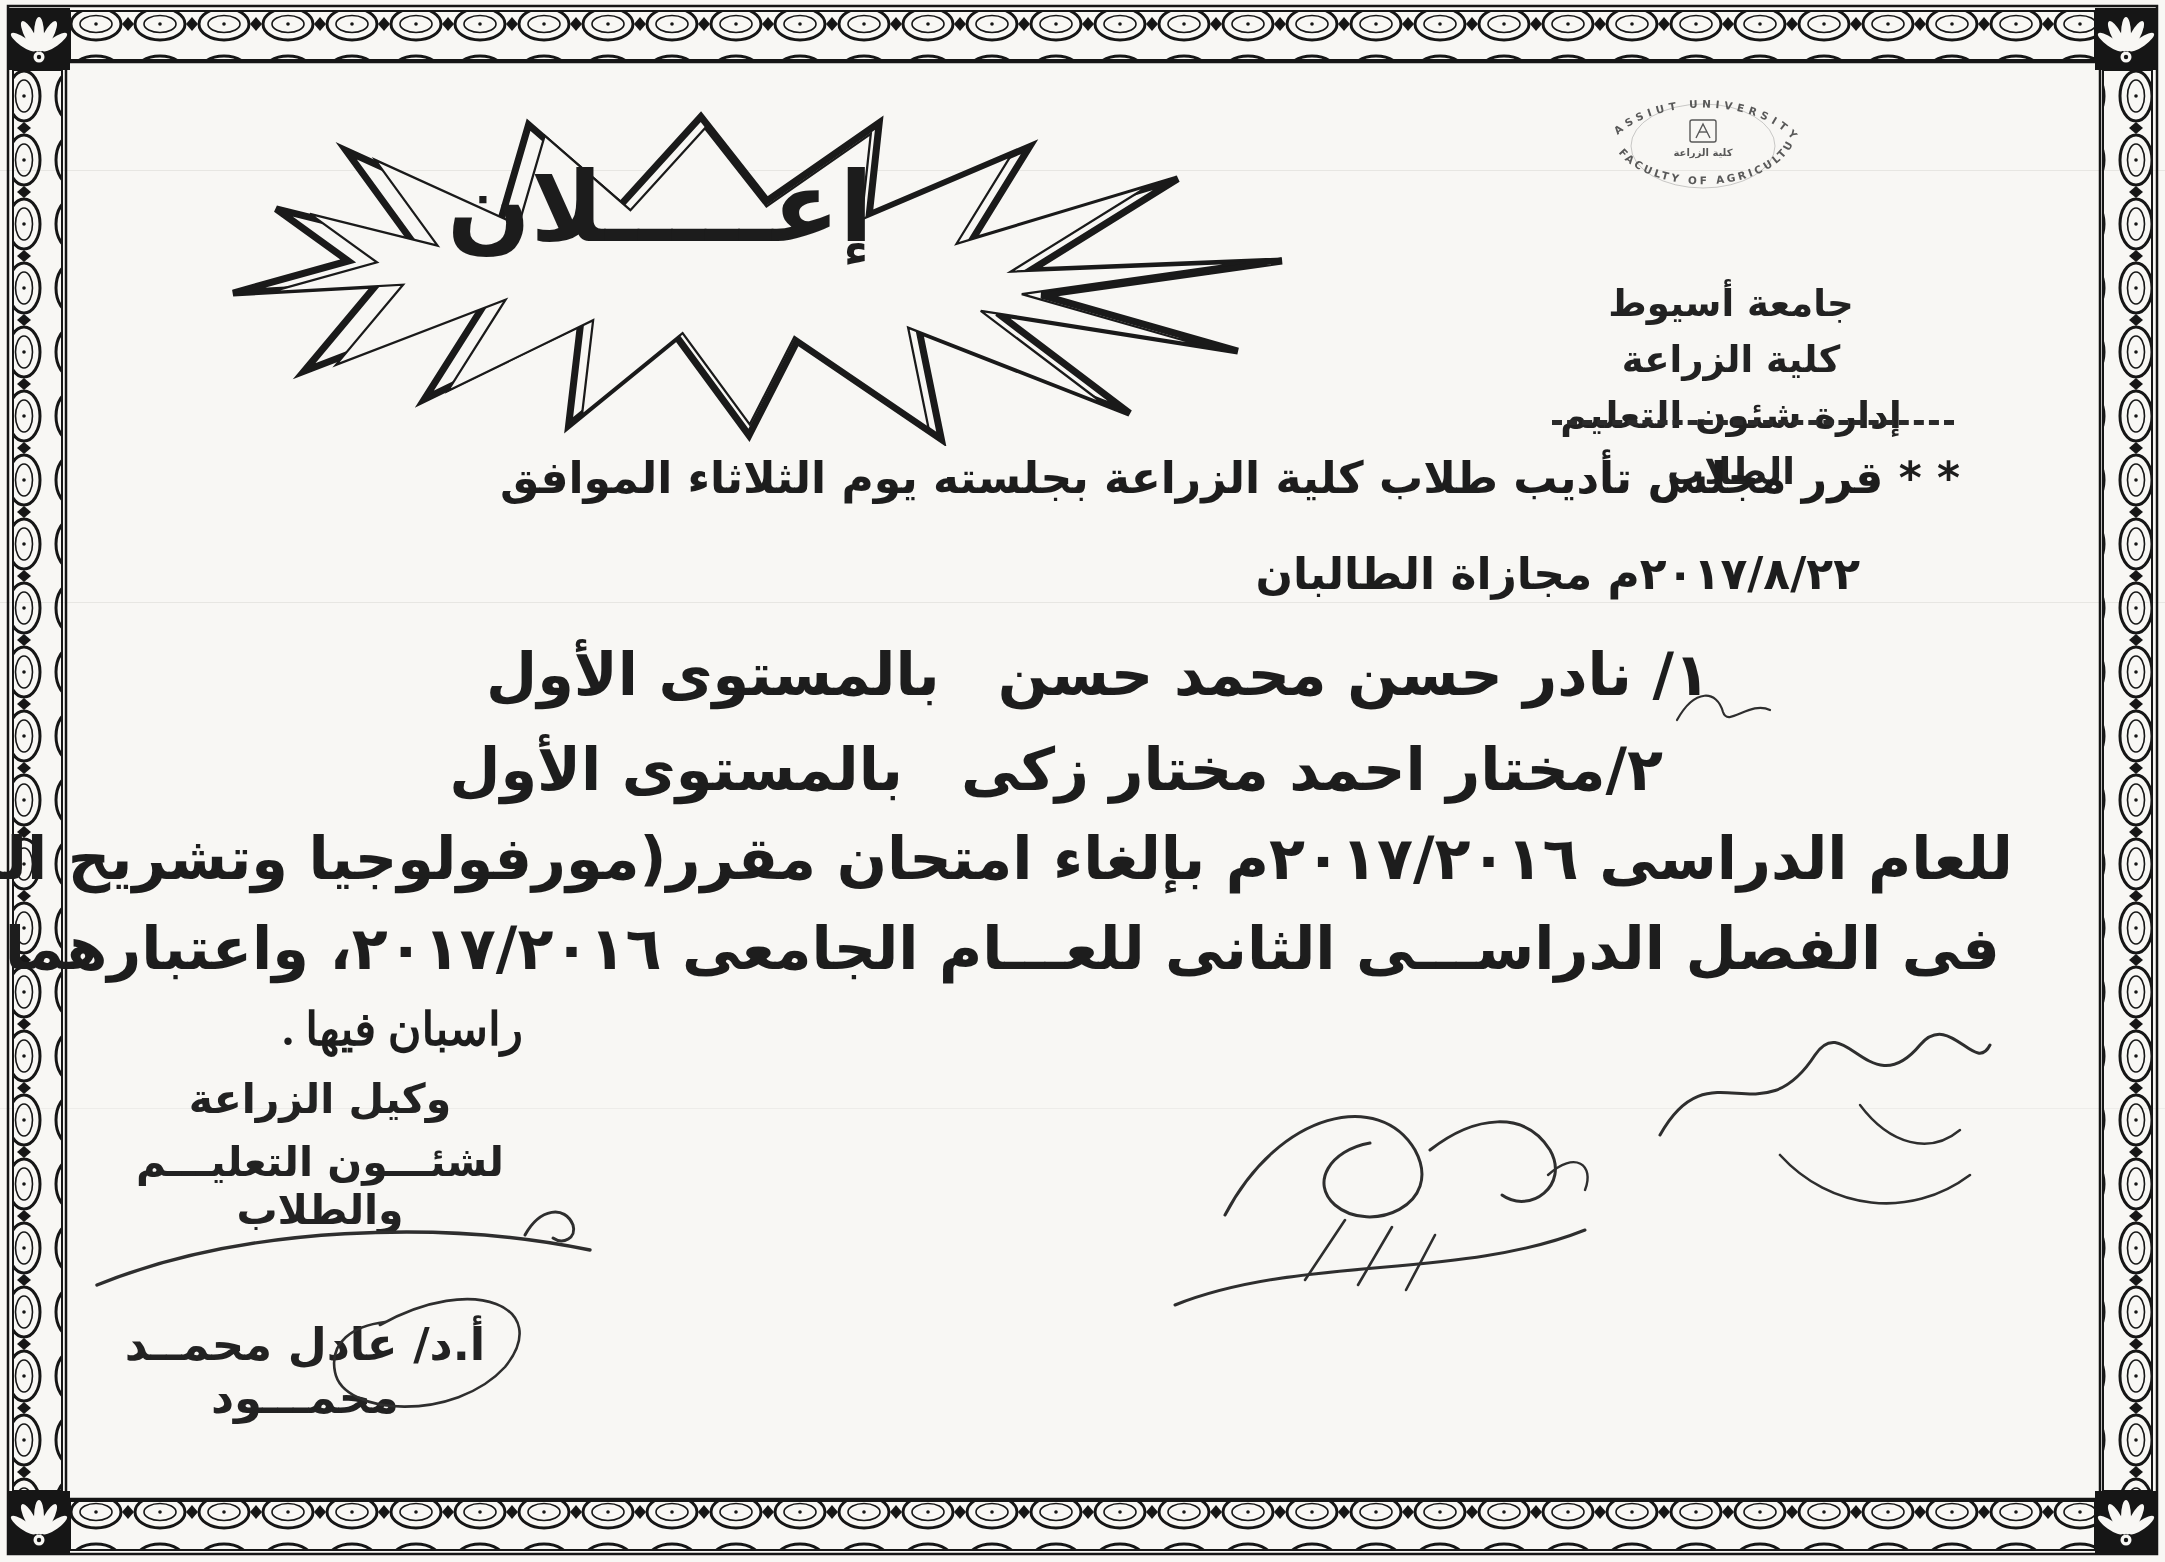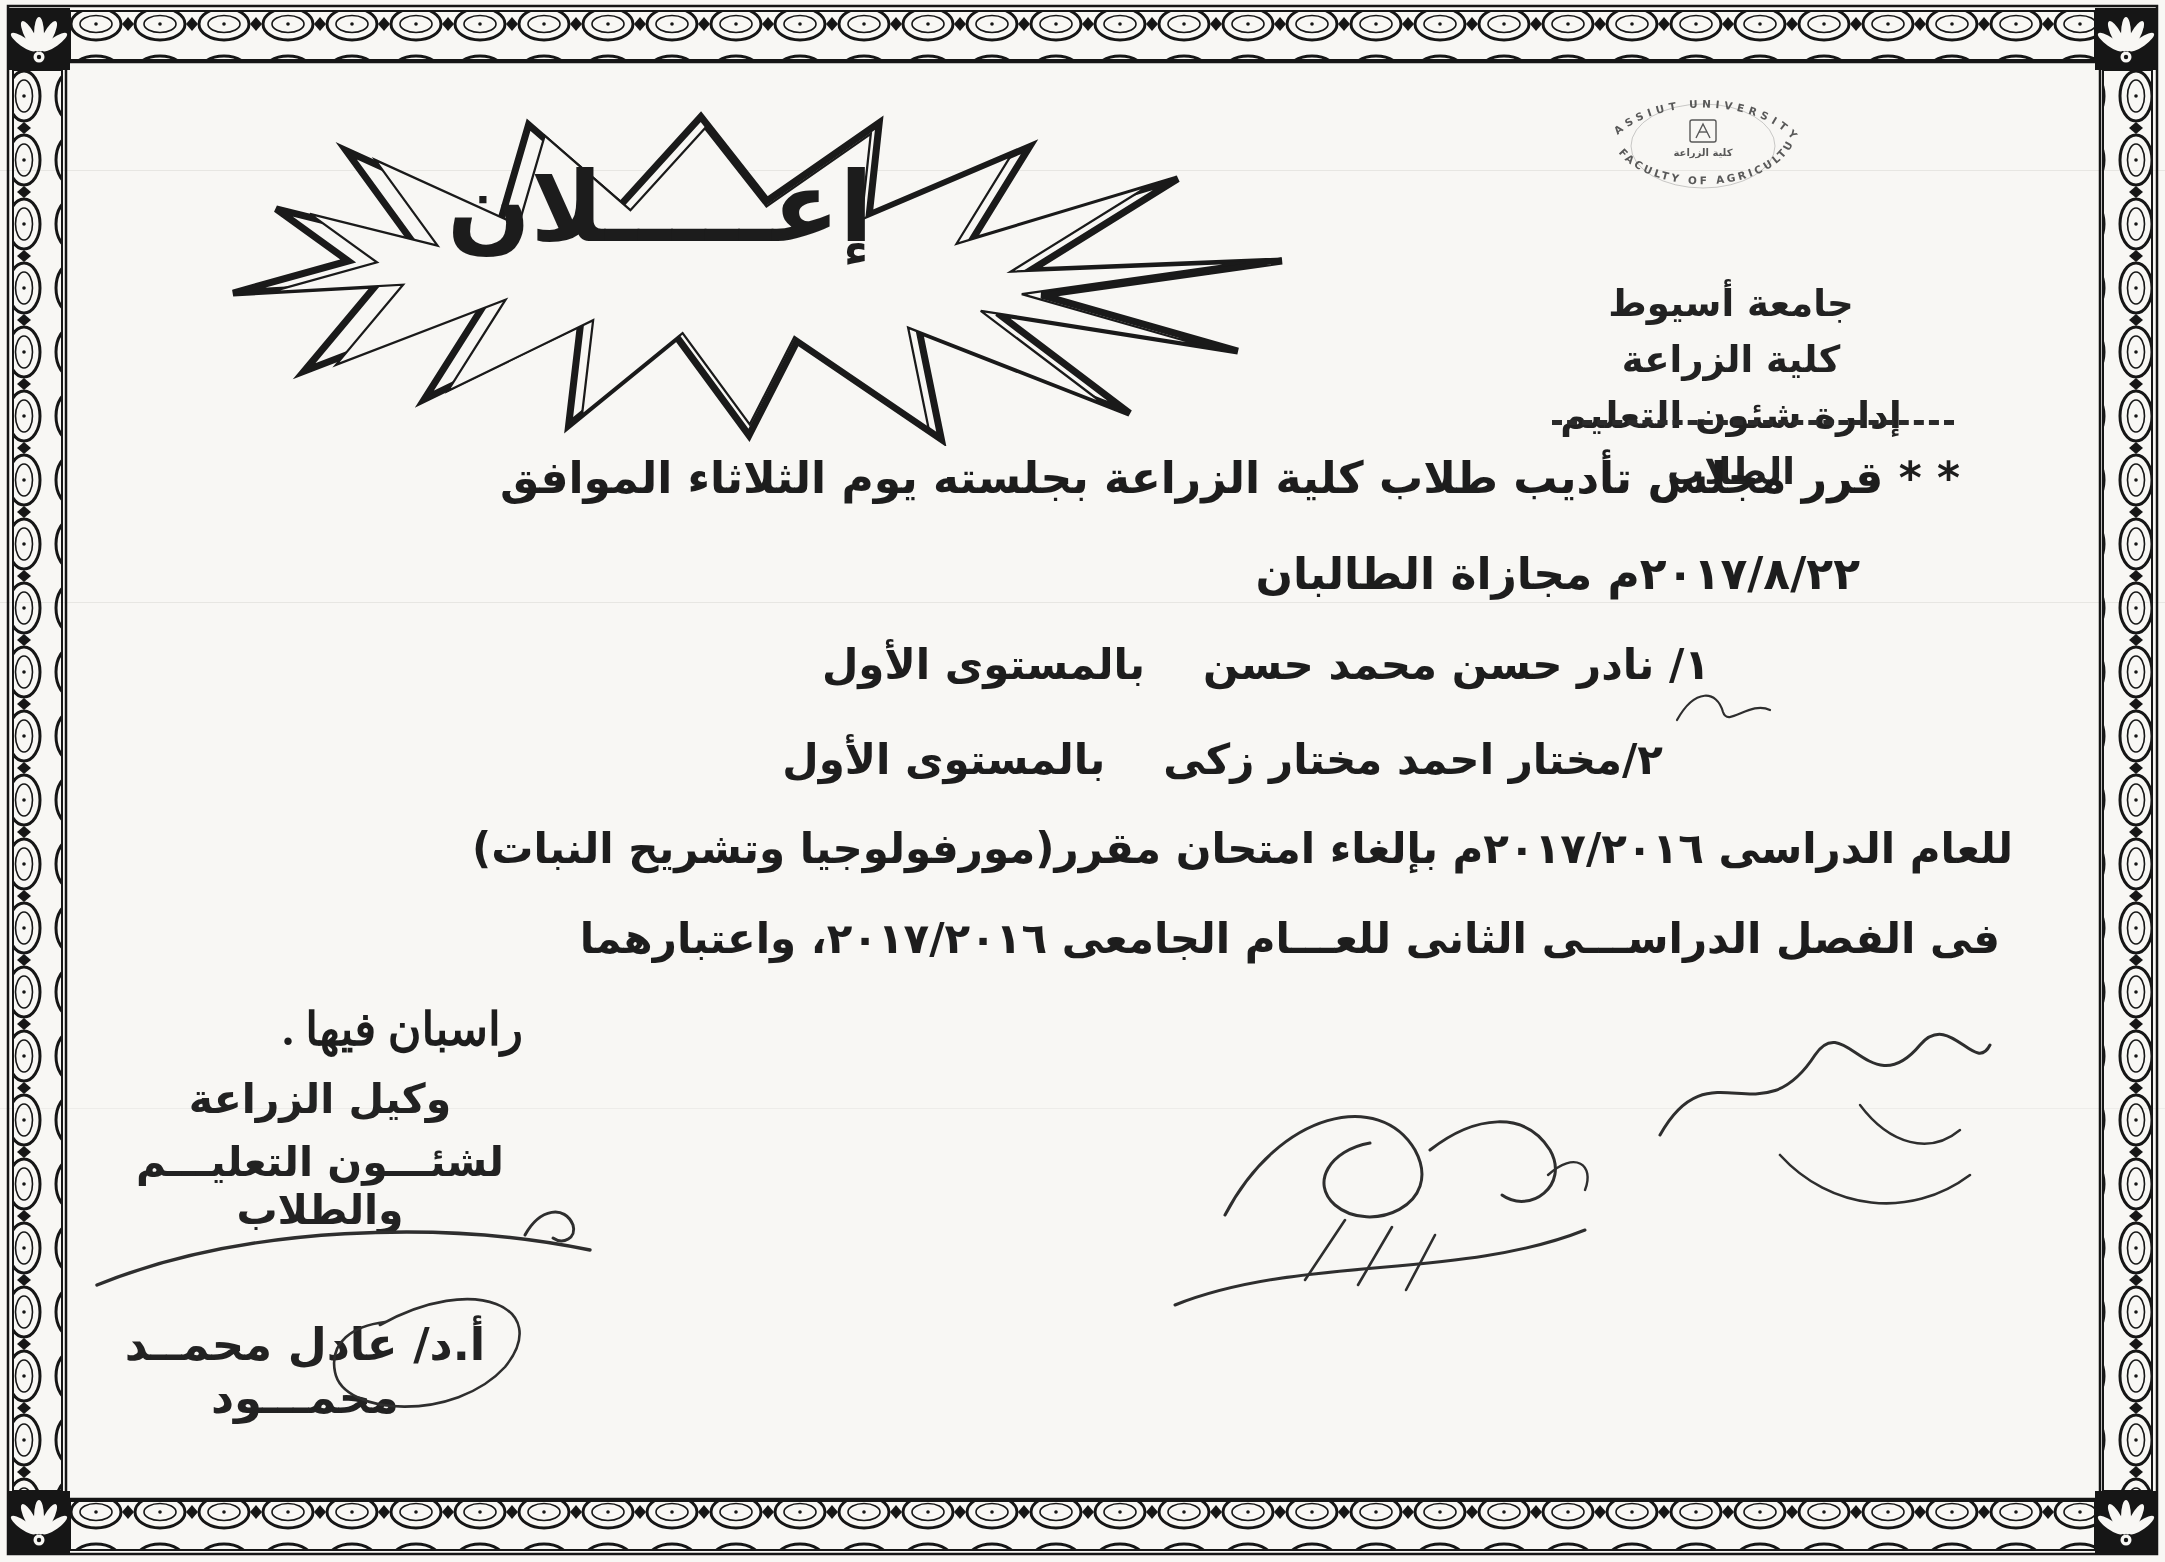--- a/index.html
+++ b/index.html
@@ -31,21 +31,21 @@
     position:absolute;left:210px;top:150px;width:900px;
     text-align:center;direction:rtl;
     font-size:98px;font-weight:bold;color:#1c1c1c;letter-spacing:2px;
   }
   
   .bline{
     position:absolute;direction:rtl;white-space:nowrap;
     font-weight:bold;color:#1d1d1d;
   }
   .f50{font-size:44px;}
-  .f48{font-size:42px;}
+  .f48{font-size:59px;}
   .f46{font-size:46px;font-family:Liberation Serif, serif;}
   .gap{display:inline-block;width:58px;}
   
   .sig-t{position:absolute;text-align:center;direction:rtl;font-weight:bold;color:#222;}
   
   .ink path{fill:none;stroke:#2e2e2e;stroke-linecap:round;stroke-linejoin:round;}
 </style>
 </head>
 <body>
 

